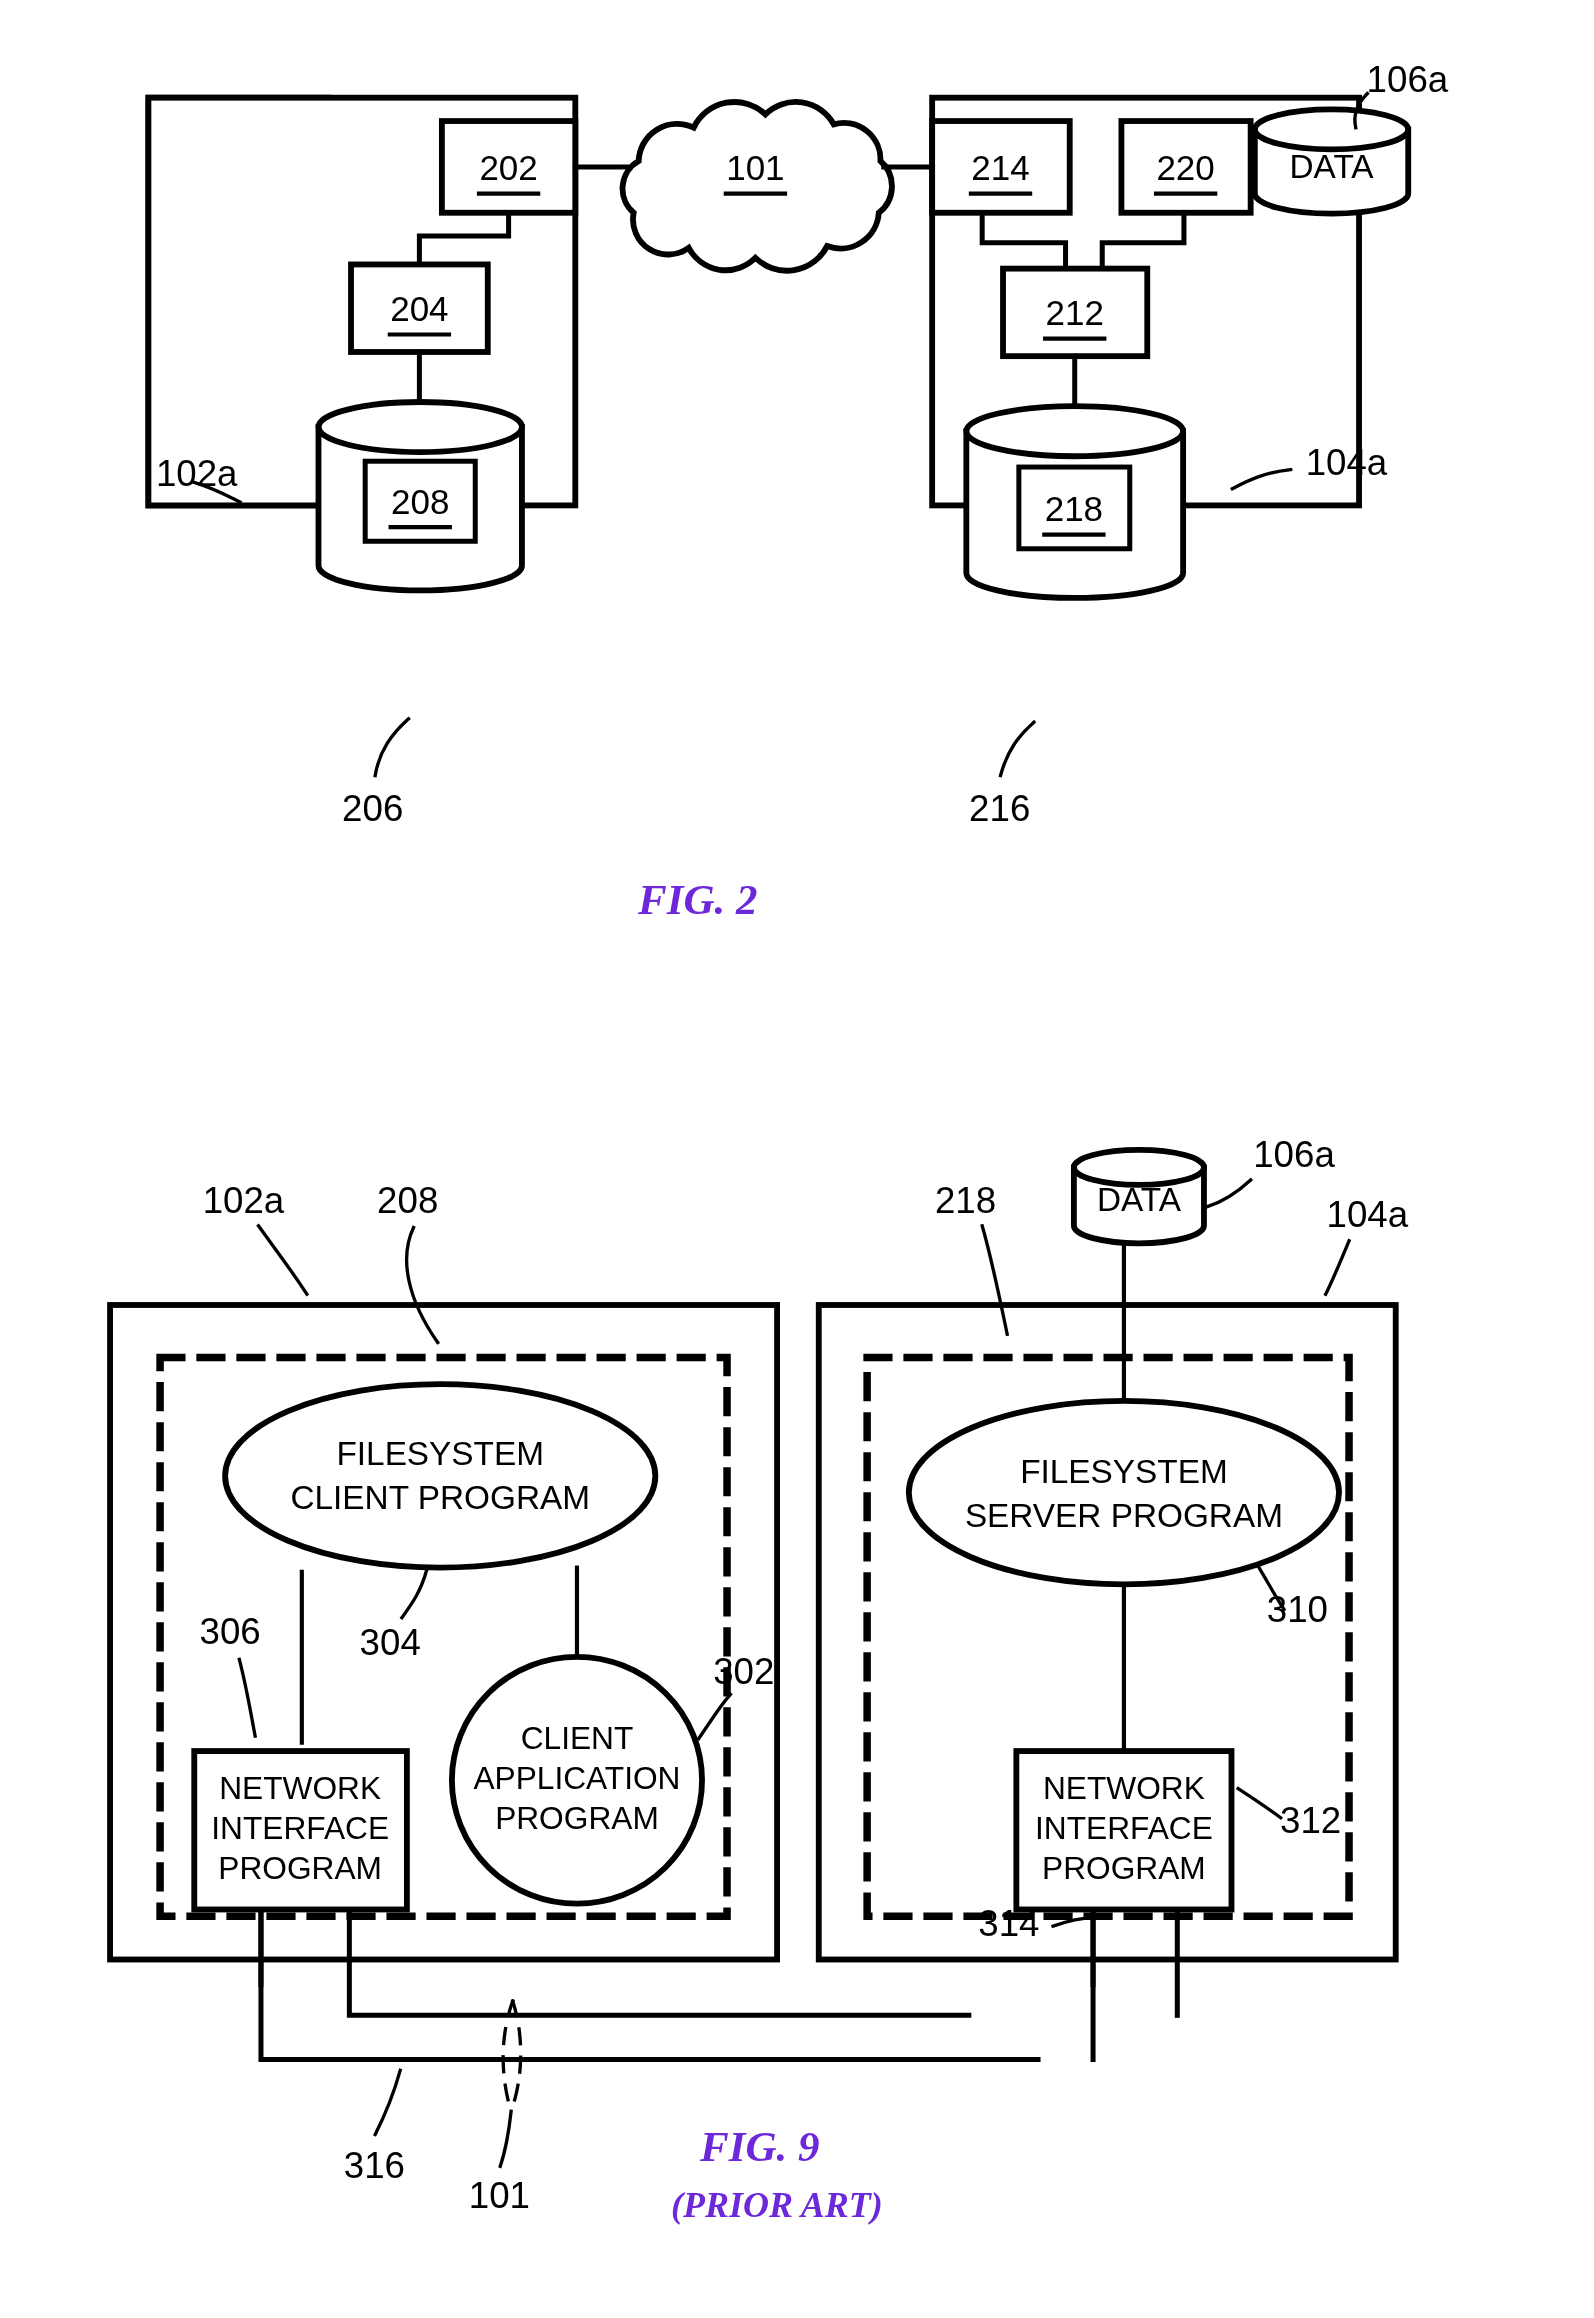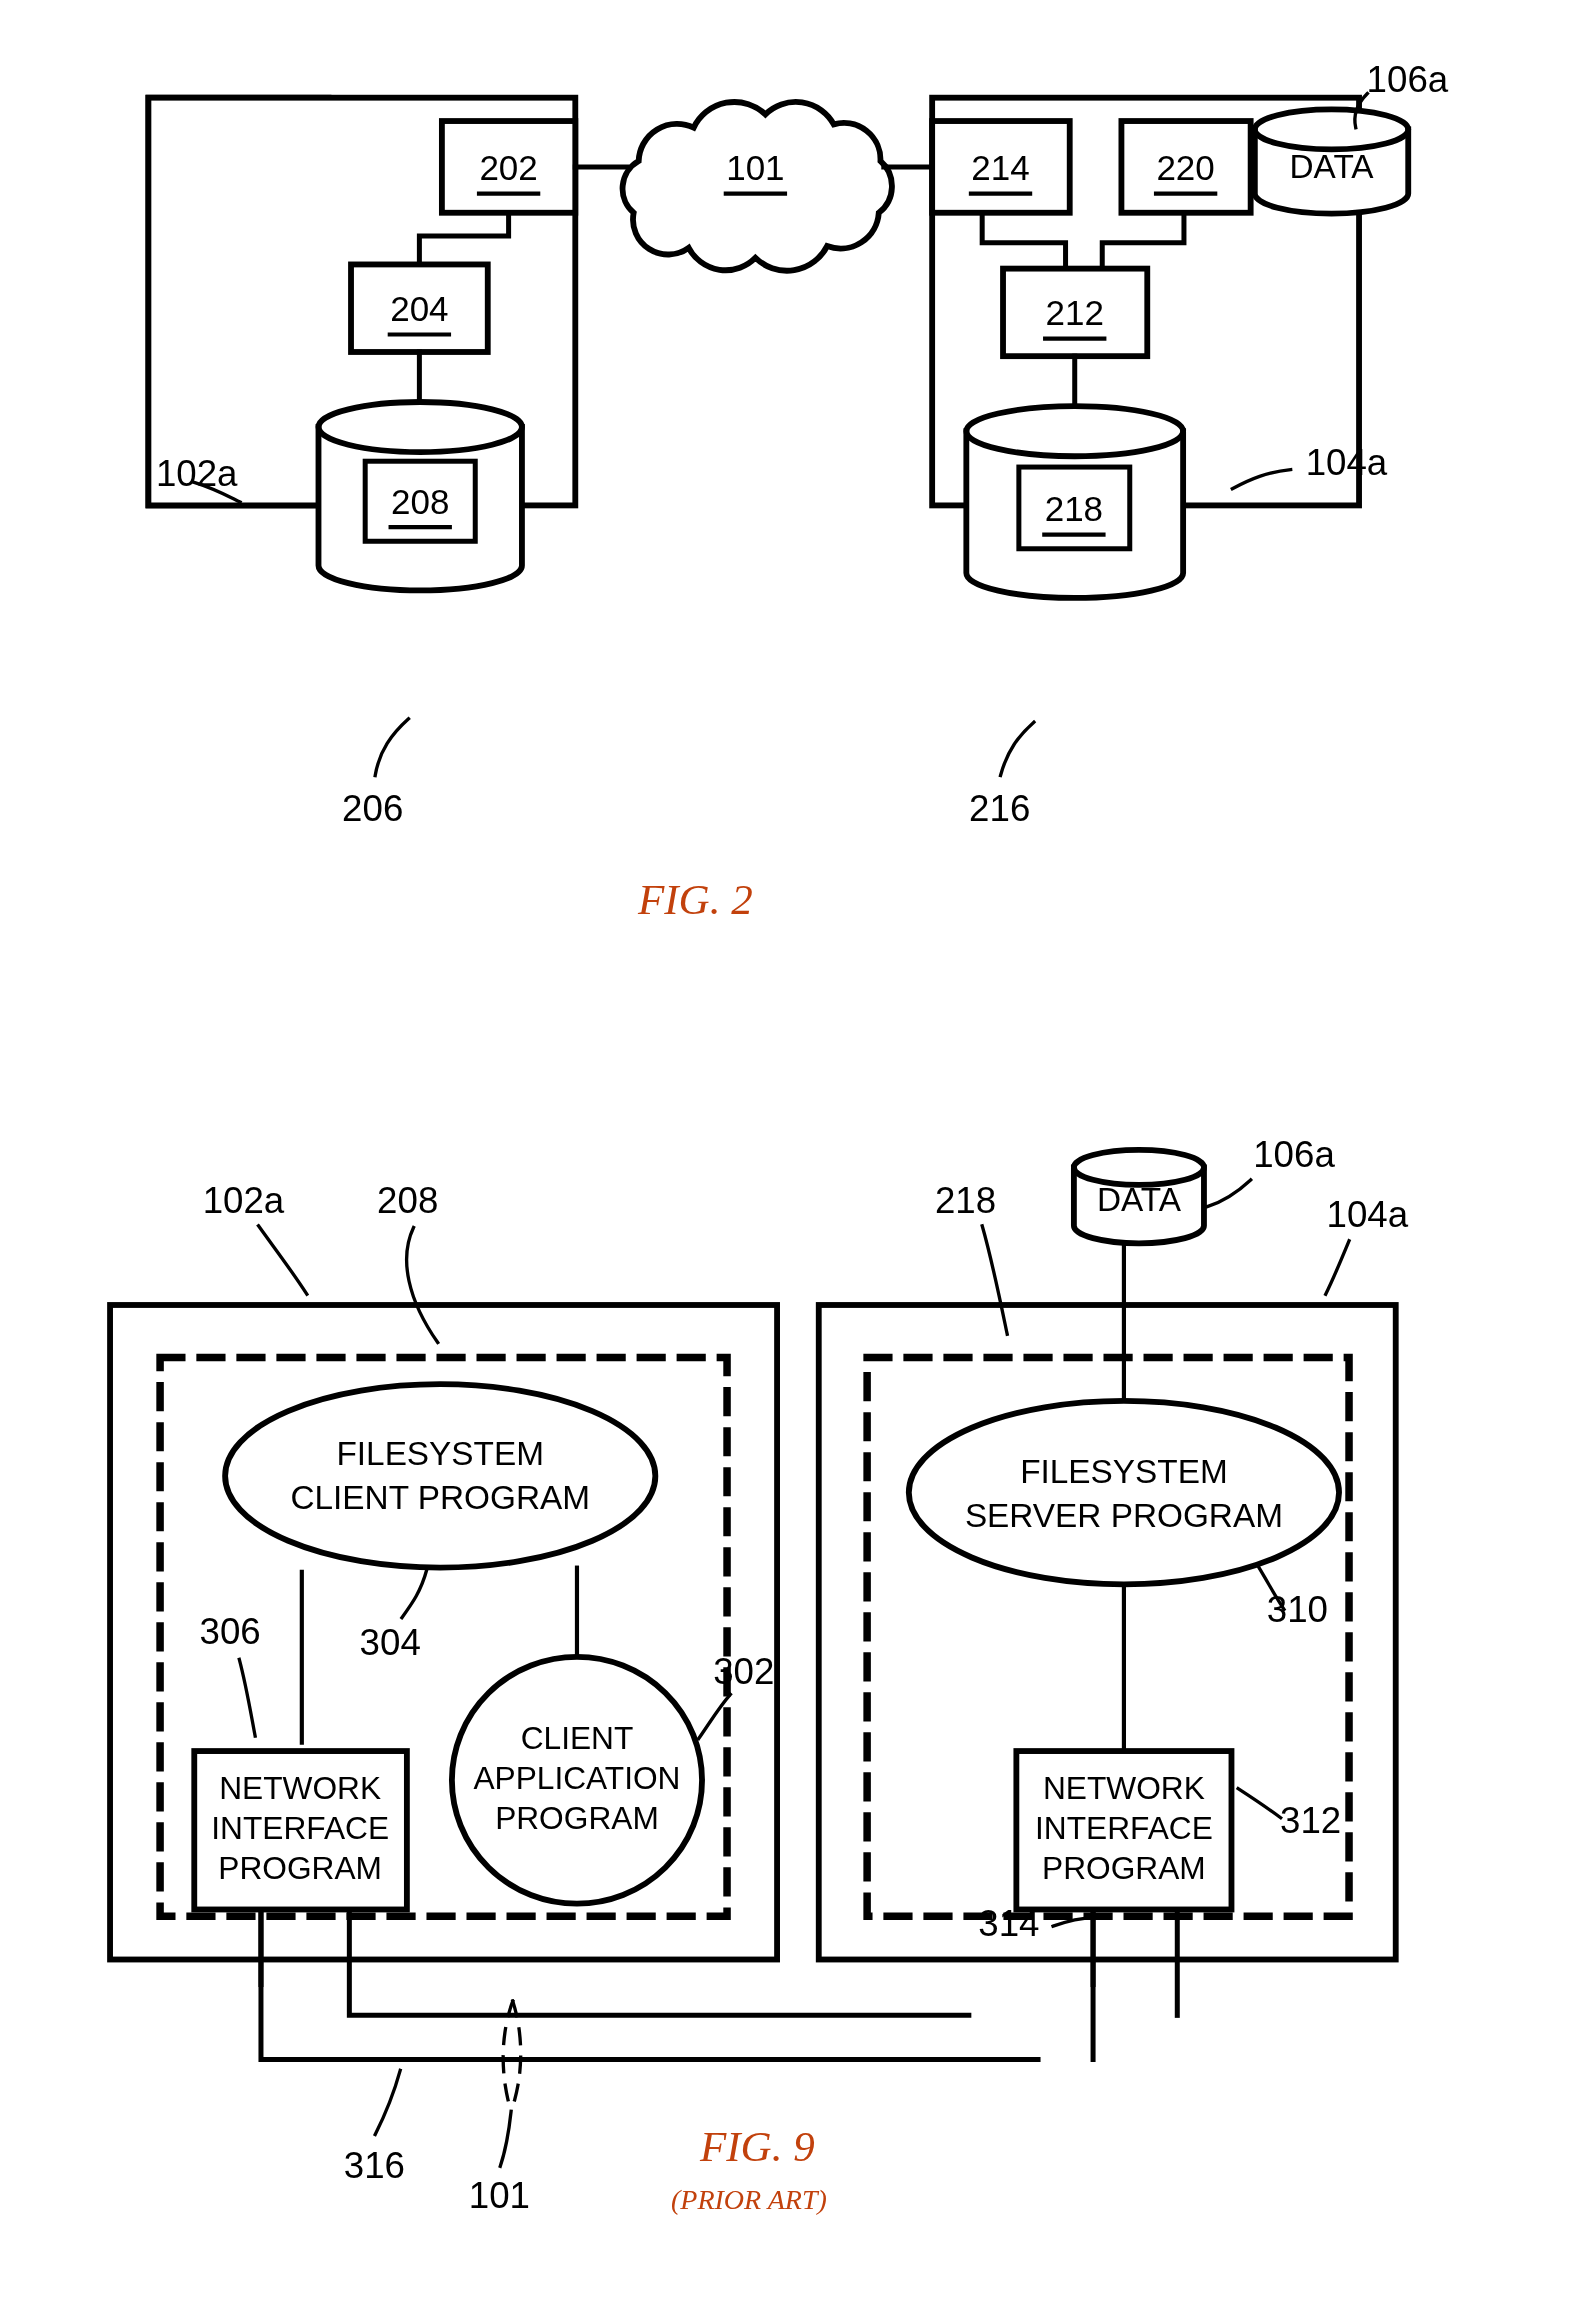--- a/index.html
+++ b/index.html
@@ -1,19 +1,19 @@
 <!DOCTYPE html>
 <html style="font-size:13.3px"><head>
 <meta charset="utf-8">
 <style>
   html,body{margin:0;padding:0;background:#ffffff;}
   body{width:1595px;height:2319px;position:relative;font-family:"Liberation Sans",sans-serif;}
   #sheet{position:absolute;left:0;top:0;width:1595px;height:2319px;}
   svg{display:block;}
-  .fig-caption{position:absolute;font-family:"Liberation Serif",serif;font-style:italic;font-weight:400;color:#c2410c;}
+  .fig-caption{position:absolute;font-family:"Liberation Serif",serif;font-style:italic;font-weight:700;color:#6d28d9;}
 </style>
 </head>
 <body>
 
 <div id="sheet">
 
 <svg width="1595" height="2319" viewBox="0 0 1913 2781" xmlns="http://www.w3.org/2000/svg" style="position:absolute;left:0;top:0">
   <rect x="0" y="0" width="1913" height="2781" fill="#ffffff"></rect>
 
   <g stroke="#000" fill="none" stroke-linecap="square">
@@ -212,16 +212,16 @@
     <text x="692" y="2194" font-size="38">PROGRAM</text>
 
     <text x="449" y="2612" font-size="44">316</text>
     <text x="599" y="2648" font-size="44">101</text>
   </g>
 </svg>
 
 <div class="fig-caption" style="left:638px;top:875px;font-size:43px;">FIG. 2</div>
 
 <div class="fig-caption" style="left:700px;top:2122px;font-size:43px;">FIG. 9</div>
-<div class="fig-caption" style="left:671px;top:2184px;font-size:28px;">(PRIOR ART)</div>
+<div class="fig-caption" style="left:671px;top:2184px;font-size:36px;">(PRIOR ART)</div>
 
 </div>
 
 
 </body></html>

